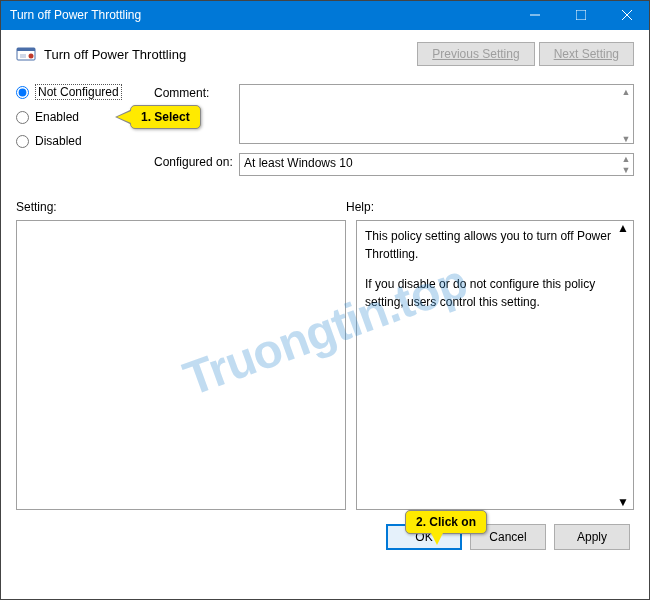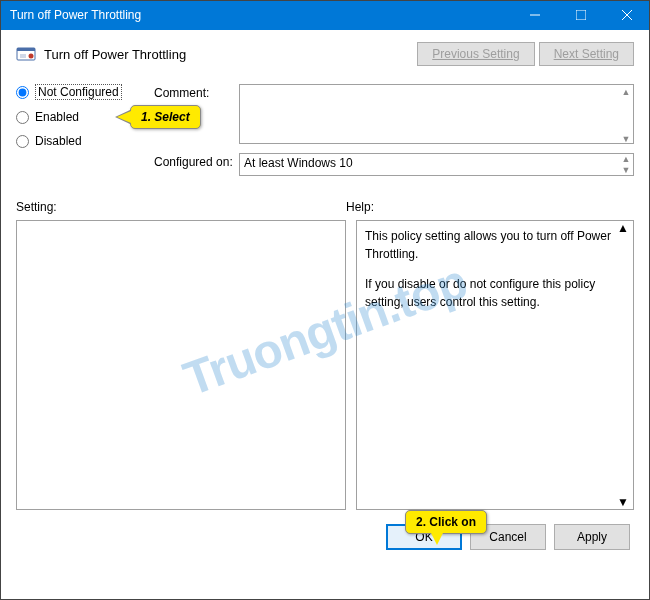--- a/index.html
+++ b/index.html
@@ -27,21 +27,21 @@
 .field-row { display: flex; align-items: flex-start; margin-bottom: 6px; }
 .field-label { width: 85px; padding-top: 2px; }
 .textarea-wrap { flex: 1; position: relative; }
 .textarea { border: 1px solid #a0a0a0; background: #fff; width: 100%; resize: none; font-family: inherit; font-size: 12px; padding: 2px 14px 2px 4px; }
 .comment-area { height: 60px; }
 .supported-area { height: 23px; }
 .scroll-arrows { position: absolute; right: 1px; top: 1px; bottom: 1px; width: 14px; display: flex; flex-direction: column; justify-content: space-between; }
 .scroll-arrows .arr { width: 14px; height: 14px; display: flex; align-items: center; justify-content: center; color: #888; font-size: 9px; }
 
 .callout { position: absolute; background: #ffea00; border: 1px solid #888; border-radius: 5px; padding: 4px 10px; font-weight: bold; font-size: 12px; box-shadow: 1px 1px 3px rgba(0,0,0,0.3); }
-.callout1 { left: 130px; top: 105px; font-style: italic; }
+.callout1 { left: 130px; top: 105px; }
 .callout1::before { content: ""; position: absolute; left: -14px; top: 5px; width: 0; height: 0; border-top: 6px solid transparent; border-bottom: 6px solid transparent; border-right: 14px solid #ffea00; }
 .callout1::after { content: ""; position: absolute; left: -16px; top: 4px; width: 0; height: 0; border-top: 7px solid transparent; border-bottom: 7px solid transparent; border-right: 15px solid #888; z-index: -1; }
 
 .lower-labels { display: flex; margin-top: 18px; }
 .lower-labels .lbl-left { width: 330px; }
 .lower { display: flex; gap: 10px; margin-top: 6px; }
 .options-box { width: 330px; height: 290px; border: 1px solid #a0a0a0; background: #fff; }
 .help-wrap { flex: 1; position: relative; }
 .help-box { width: 100%; height: 290px; border: 1px solid #a0a0a0; background: #fff; padding: 6px 18px 6px 8px; font-size: 12px; line-height: 1.5; overflow: hidden; }
 .help-box p { margin-bottom: 12px; }

